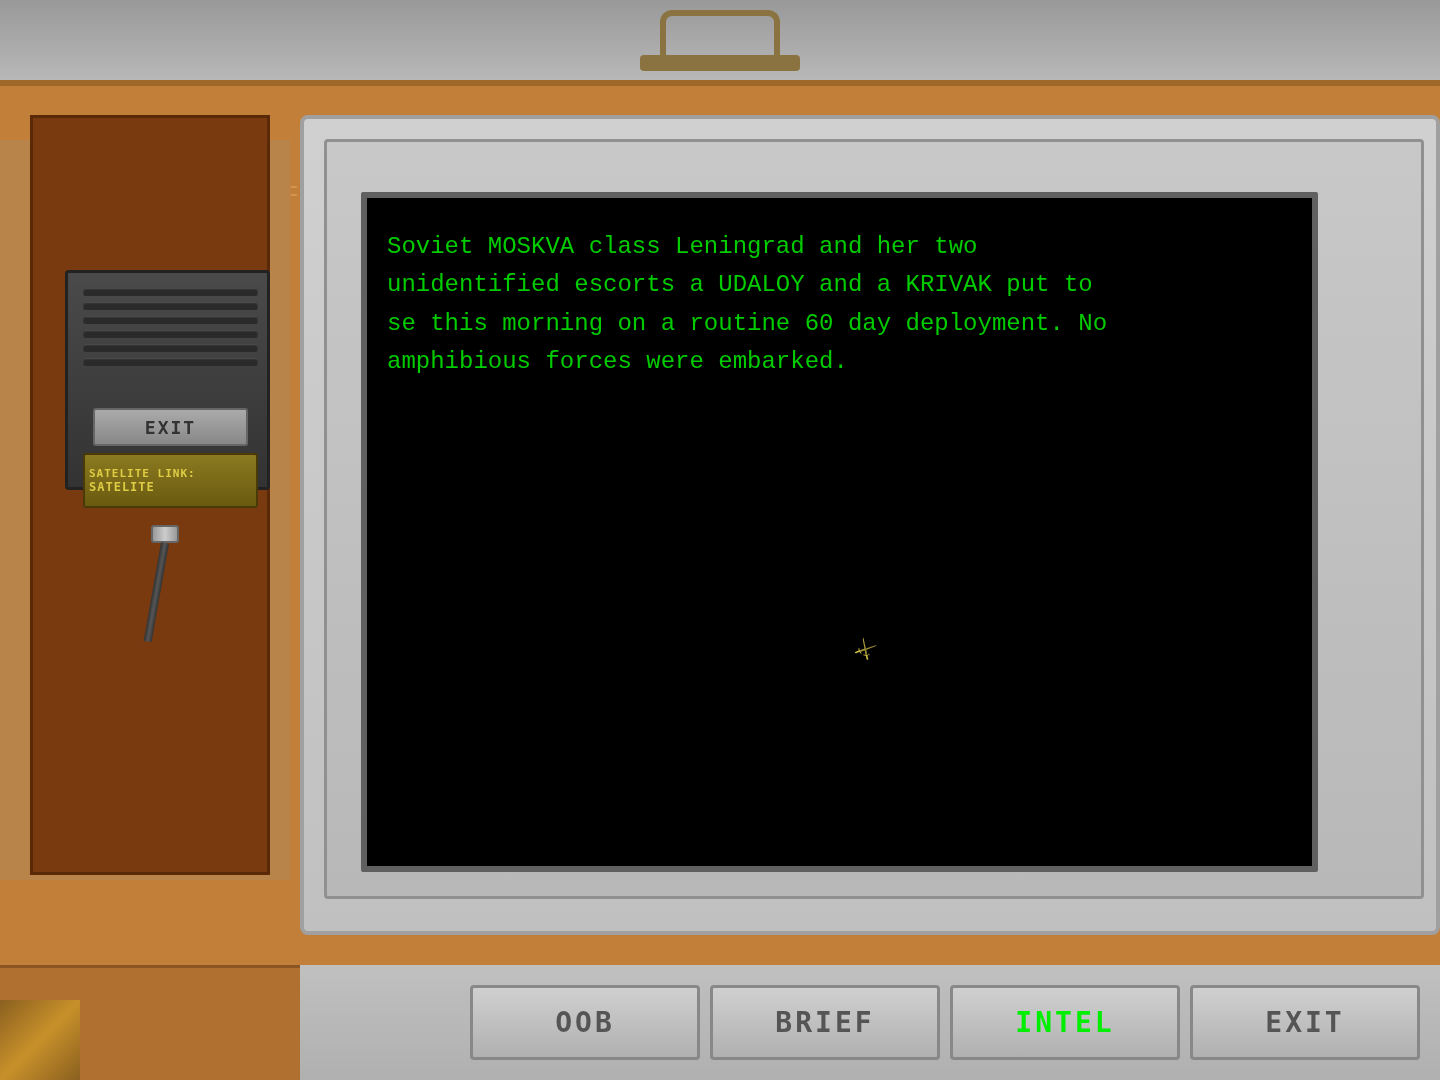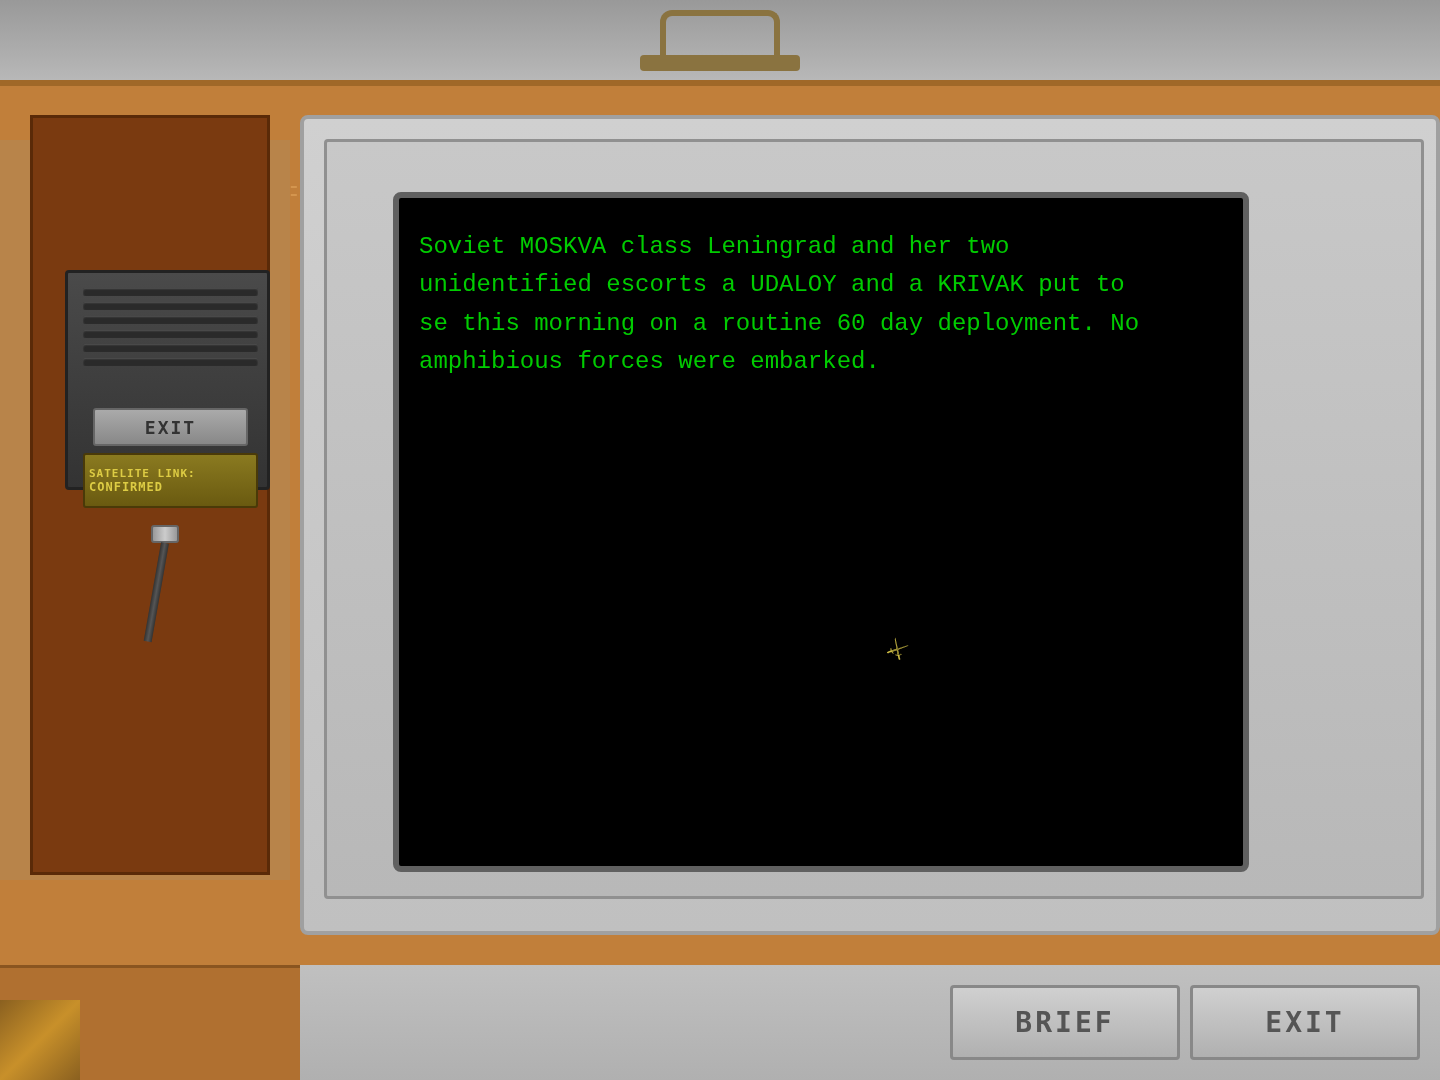--- a/index.html
+++ b/index.html
@@ -231,26 +231,26 @@
       height: 760px;
       background: linear-gradient(180deg, #c8c8c8 0%, #b8b8b8 100%);
       border: 3px solid #909090;
       border-radius: 4px;
     }
 
     
     .screen {
       position: absolute;
       top: 50px;
-      left: 66px;
-      width: 856px;
+      left: 34px;
+      width: 957px;
       height: 680px;
       background: #000000;
       border: 6px solid #606060;
-      border-radius: 8px;
+      border-radius: 2px;
     }
 
     
     .screen-text {
       position: absolute;
       top: 30px;
       left: 20px;
       width: 960px;
       color: #00cc00;
       font-family: 'Courier New', Courier, monospace;
@@ -353,21 +353,21 @@
     <div class="vent-line"></div>
     <div class="vent-line"></div>
     <div class="vent-line"></div>
     <div class="vent-line"></div>
   </div>
   <div class="exit-button">
     <span>EXIT</span>
   </div>
   <div class="sat-link">
     <span class="sat-link-title">SATELITE LINK:</span>
-    <span class="sat-link-status">CONFIRMED</span>
+    <span class="sat-link-status">SATELITE</span>
   </div>
 </div>
 
 <div class="cable">
   <div class="cable-connector"></div>
   <div class="cable-wire"></div>
 </div>
 
 <div class="monitor-outer">
   <div class="monitor-inner-bezel">
@@ -376,21 +376,27 @@
 unidentified escorts a UDALOY and a KRIVAK put to
 se this morning on a routine 60 day deployment. No
 amphibious forces were embarked.</div>
       <div class="screen-cursor">⚔</div>
     </div>
   </div>
 </div>
 
 <div class="bottom-bar">
   <div class="nav-button">
+    <span>OOB</span>
+  </div>
+  <div class="nav-button">
     <span>BRIEF</span>
+  </div>
+  <div class="nav-button active">
+    <span>INTEL</span>
   </div>
   <div class="nav-button">
     <span>EXIT</span>
   </div>
 </div>
 
 <div class="bottom-leather">
   <div class="corner-piece"></div>
 </div>
 

